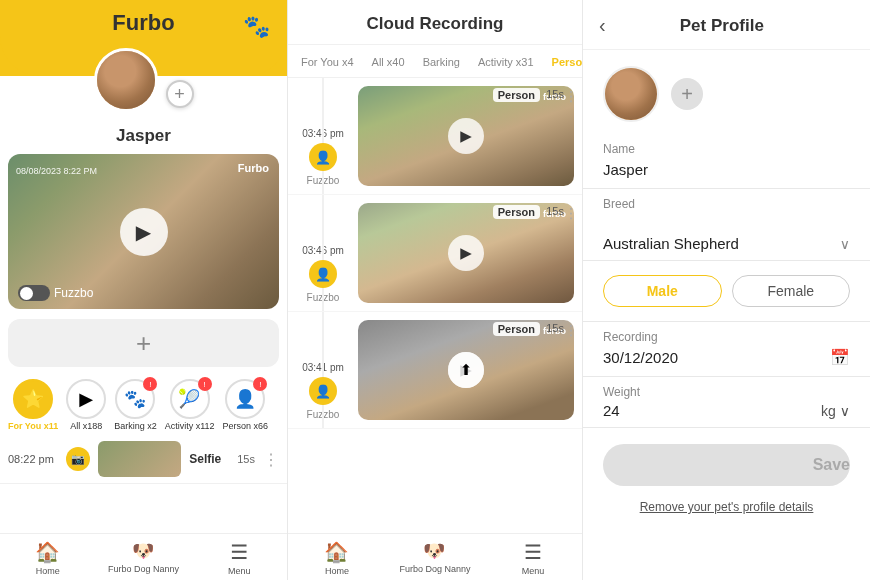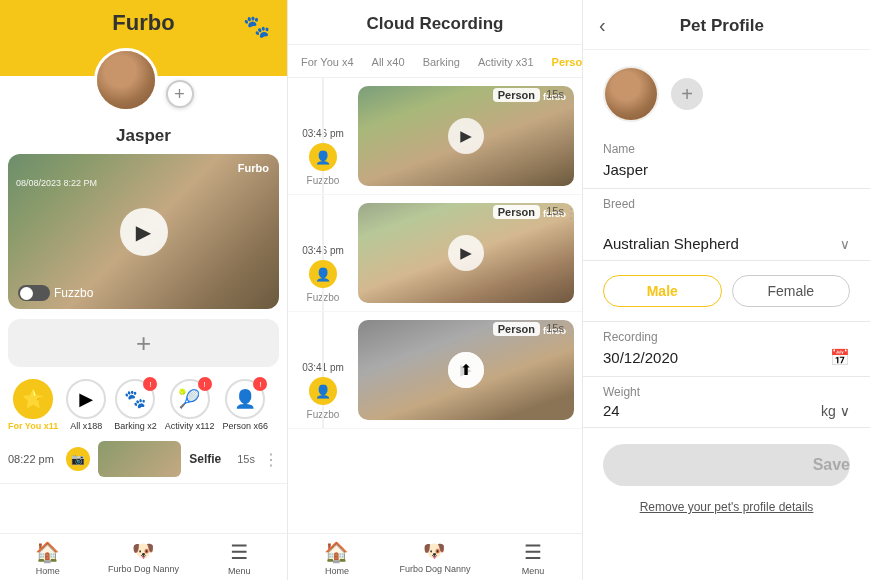--- a/index.html
+++ b/index.html
@@ -106,21 +106,21 @@
       position: absolute;
       top: 8px;
       right: 10px;
       color: #fff;
       font-size: 11px;
       font-weight: 700;
     }
 
     .video-timestamp {
       position: absolute;
-      top: 24px;
+      top: 12px;
       left: 8px;
       color: #fff;
       font-size: 9px;
       opacity: 0.9;
     }
 
     .play-btn-large {
       position: absolute;
       top: 50%;
       left: 50%;

